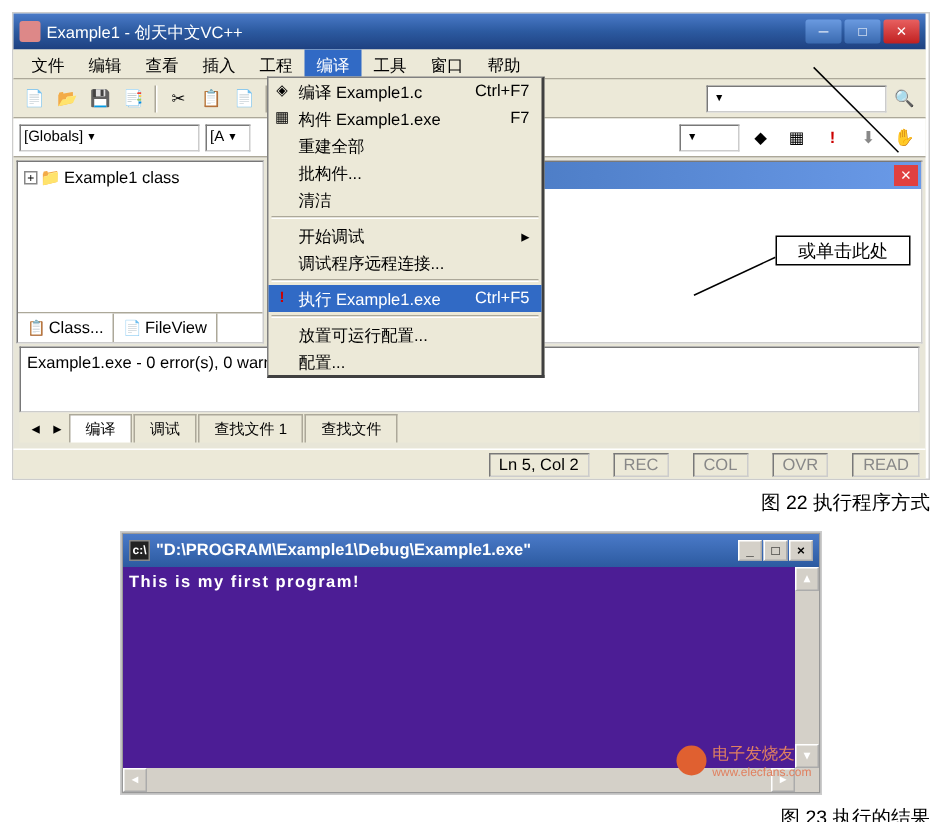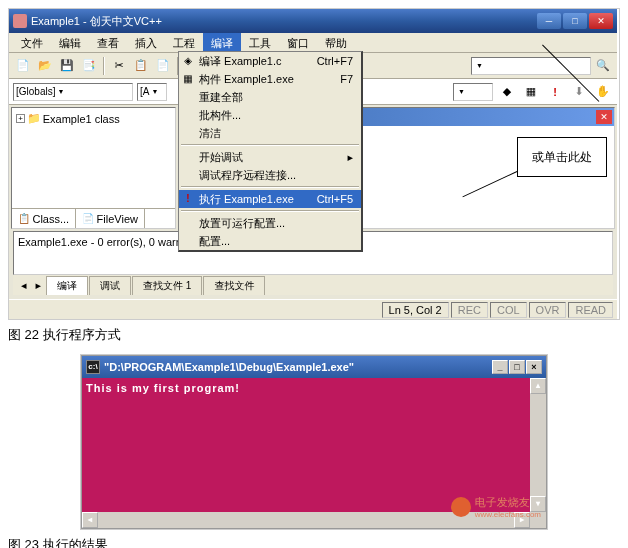--- a/index.html
+++ b/index.html
@@ -1,18 +1,18 @@
 <!DOCTYPE html>
 <html><head>
   <meta charset="utf-8">
   <style>
     * { margin: 0; padding: 0; box-sizing: border-box; font-family: "SimSun", sans-serif; font-size: 11px; }
     body { background: #fff; padding: 8px; }
     .figure-wrap { border: 1px solid #ccc; margin-bottom: 6px; position: relative; }
-    .caption { text-align: left; font-size: 13px; margin: 4px 0 10px; }
+    .caption { text-align: right; font-size: 13px; margin: 4px 0 10px; }
     
     
     .win1 { width: 608px; background: #e8e6d8; }
     .titlebar { height: 22px; background: linear-gradient(to bottom, #4a7ac8, #2c5aa0, #1e4080); display: flex; align-items: center; padding: 12px 4px; color: #fff; font-size: 11px; }
     .titlebar .icon { width: 14px; height: 14px; background: #d88; margin-right: 4px; border-radius: 2px; }
     .titlebar .title { flex: 1; }
     .winbtns { display: flex; gap: 2px; }
     .winbtn { width: 24px; height: 16px; border-radius: 2px; display: flex; align-items: center; justify-content: center; font-size: 9px; color: #fff; }
     .winbtn.min { background: linear-gradient(to bottom,#6a9ae0,#3a6ab0); }
     .winbtn.max { background: linear-gradient(to bottom,#6a9ae0,#3a6ab0); }
@@ -45,42 +45,42 @@
     
     
     .dropdown { position: absolute; left: 169px; top: 42px; width: 185px; background: #ece9d8; border: 1px solid #808080; border-right: 2px solid #404040; border-bottom: 2px solid #404040; z-index: 10; }
     .dd-item { height: 18px; display: flex; align-items: center; padding: 0 4px 0 20px; font-size: 11px; position: relative; }
     .dd-item .sc { margin-left: auto; padding-right: 4px; }
     .dd-item.hl { background: #316ac5; color: #fff; }
     .dd-sep { height: 1px; border-top: 1px solid #aca899; border-bottom: 1px solid #fff; margin: 2px 2px; }
     .dd-icon { position: absolute; left: 2px; width: 14px; height: 14px; font-size: 10px; text-align: center; line-height: 14px; }
     
     
-    .callout { position: absolute; right: 12px; top: 128px; width: 90px; height: 40px; border: 1px solid #000; background: #fff; display: flex; align-items: center; justify-content: center; font-size: 12px; z-index: 20; }
+    .callout { position: absolute; right: 12px; top: 148px; width: 90px; height: 20px; border: 1px solid #000; background: #fff; display: flex; align-items: center; justify-content: center; font-size: 12px; z-index: 20; }
     .callout-line1 { position: absolute; right: 102px; top: 162px; width: 60px; height: 1px; border-top: 1px solid #000; z-index: 19; transform: rotate(-25deg); transform-origin: right; }
     .callout-line2 { position: absolute; right: 20px; top: 92px; width: 80px; height: 1px; border-top: 1px solid #000; z-index: 19; transform: rotate(45deg); transform-origin: right; }
     
     .output-pane { height: 44px; background: #fff; border: 1px inset #ccc; margin: 0 4px; font-family: monospace; font-size: 11px; padding: 4px; overflow: hidden; }
     .output-tabs { height: 20px; background: #ece9d8; display: flex; align-items: center; padding-left: 4px; gap: 1px; margin: 0 4px 4px; }
     .out-tab { padding: 2px 10px; border: 1px solid #aca899; border-bottom: none; font-size: 10px; }
     .out-tab.active { background: #fff; }
     .out-arrow { padding: 0 4px; }
     
-    .statusbar { height: 20px; background: #ece9d8; border-top: 1px solid #fff; display: flex; align-items: center; justify-content: flex-end; gap: 2px; padding: 0 4px; font-size: 10px; text-align: right; }
+    .statusbar { height: 20px; background: #ece9d8; border-top: 1px solid #fff; display: flex; align-items: center; justify-content: flex-end; gap: 16px; padding: 0 4px; font-size: 10px; text-align: right; }
     .sb-cell { border: 1px inset #ccc; padding: 1px 6px; color: #888; }
     .sb-cell.on { color: #000; }
     
     
     .win2-wrap { width: 468px; margin: 0 auto; }
     .win2 { border: 1px solid #999; }
     .titlebar2 { height: 22px; background: linear-gradient(to bottom, #4a7ac8, #2c5aa0); display: flex; align-items: center; padding: 0 4px; color: #fff; font-size: 11px; font-weight: bold; }
     .titlebar2 .icon { width: 14px; height: 14px; background: #222; margin-right: 4px; border: 1px solid #888; font-size: 8px; text-align: center; line-height: 12px; }
     .winbtns2 { display: flex; gap: 1px; margin-left: auto; }
     .winbtn2 { width: 16px; height: 14px; background: #d4d0c8; border: 1px outset #fff; font-size: 9px; text-align: center; line-height: 12px; color: #000; }
-    .console { background: #be185d; color: #fff; font-family: monospace; font-size: 13px; font-weight: bold; padding: 4px; height: 150px; position: relative; }
+    .console { background: #4c1d95; color: #fff; font-family: monospace; font-size: 13px; font-weight: bold; padding: 4px; height: 150px; position: relative; }
     .console .line { letter-spacing: 1px; }
     .scrollbar-v { position: absolute; right: 0; top: 0; bottom: 16px; width: 16px; background: #d4d0c8; }
     .scrollbar-h { position: absolute; left: 0; right: 0; bottom: 0; height: 16px; background: #d4d0c8; }
     .sb-btn { width: 16px; height: 16px; background: #d4d0c8; border: 1px outset #fff; font-size: 8px; text-align: center; line-height: 14px; }
     
     .watermark { position: absolute; right: 6px; bottom: 10px; color: #e08060; font-size: 11px; display: flex; align-items: center; gap: 4px; z-index: 30; }
     .wm-circle { width: 20px; height: 20px; border-radius: 50%; background: #e06030; position: relative; }
     
     .red-ex { color: #c00; font-weight: bold; }
     .tb-combo.drop::after { content: "▼"; font-size: 7px; margin-left: 2px; }

